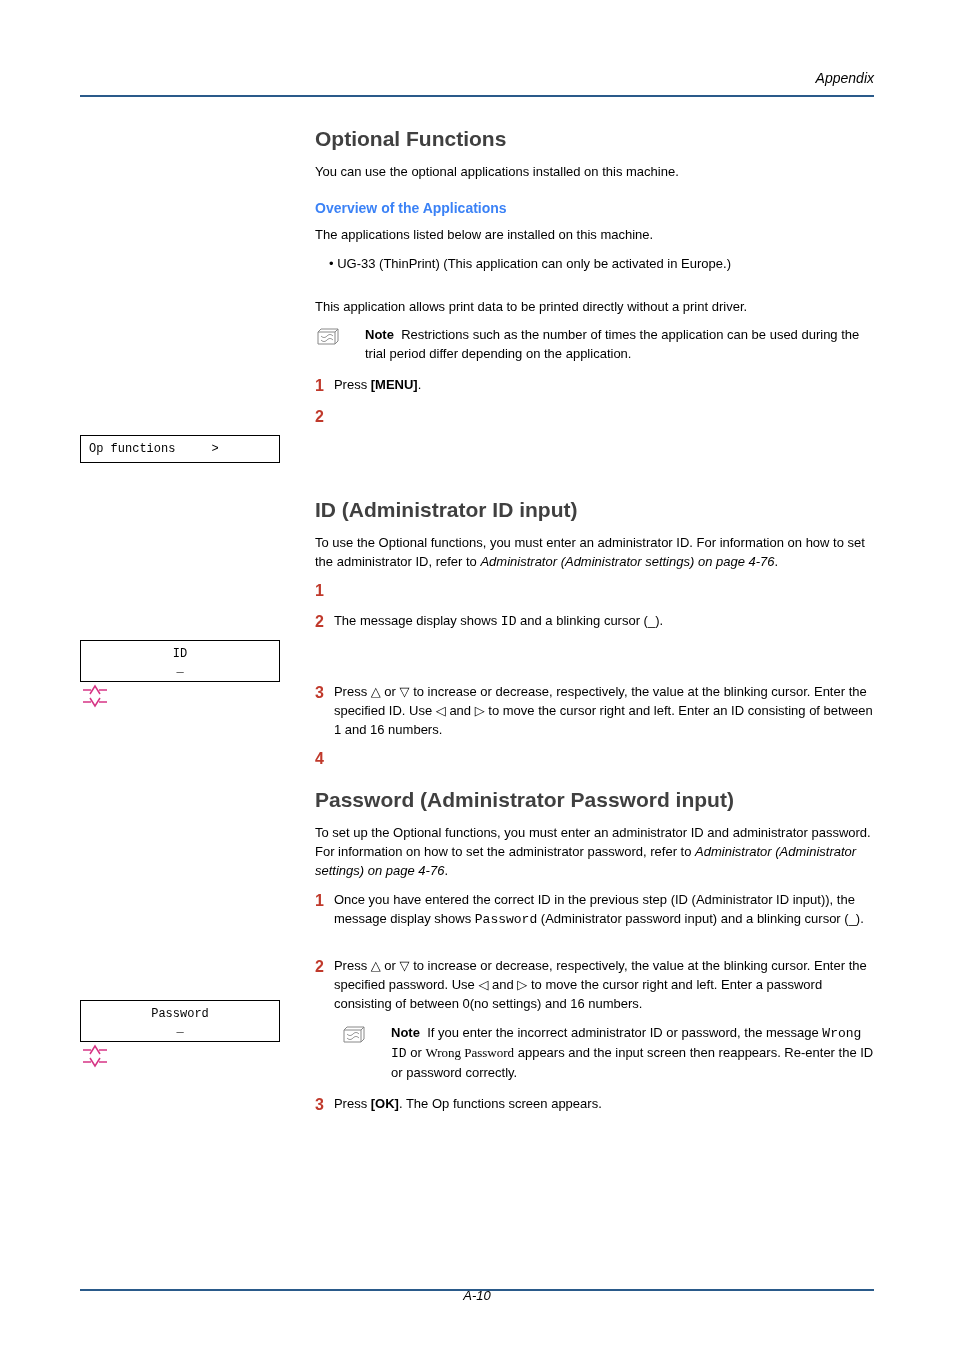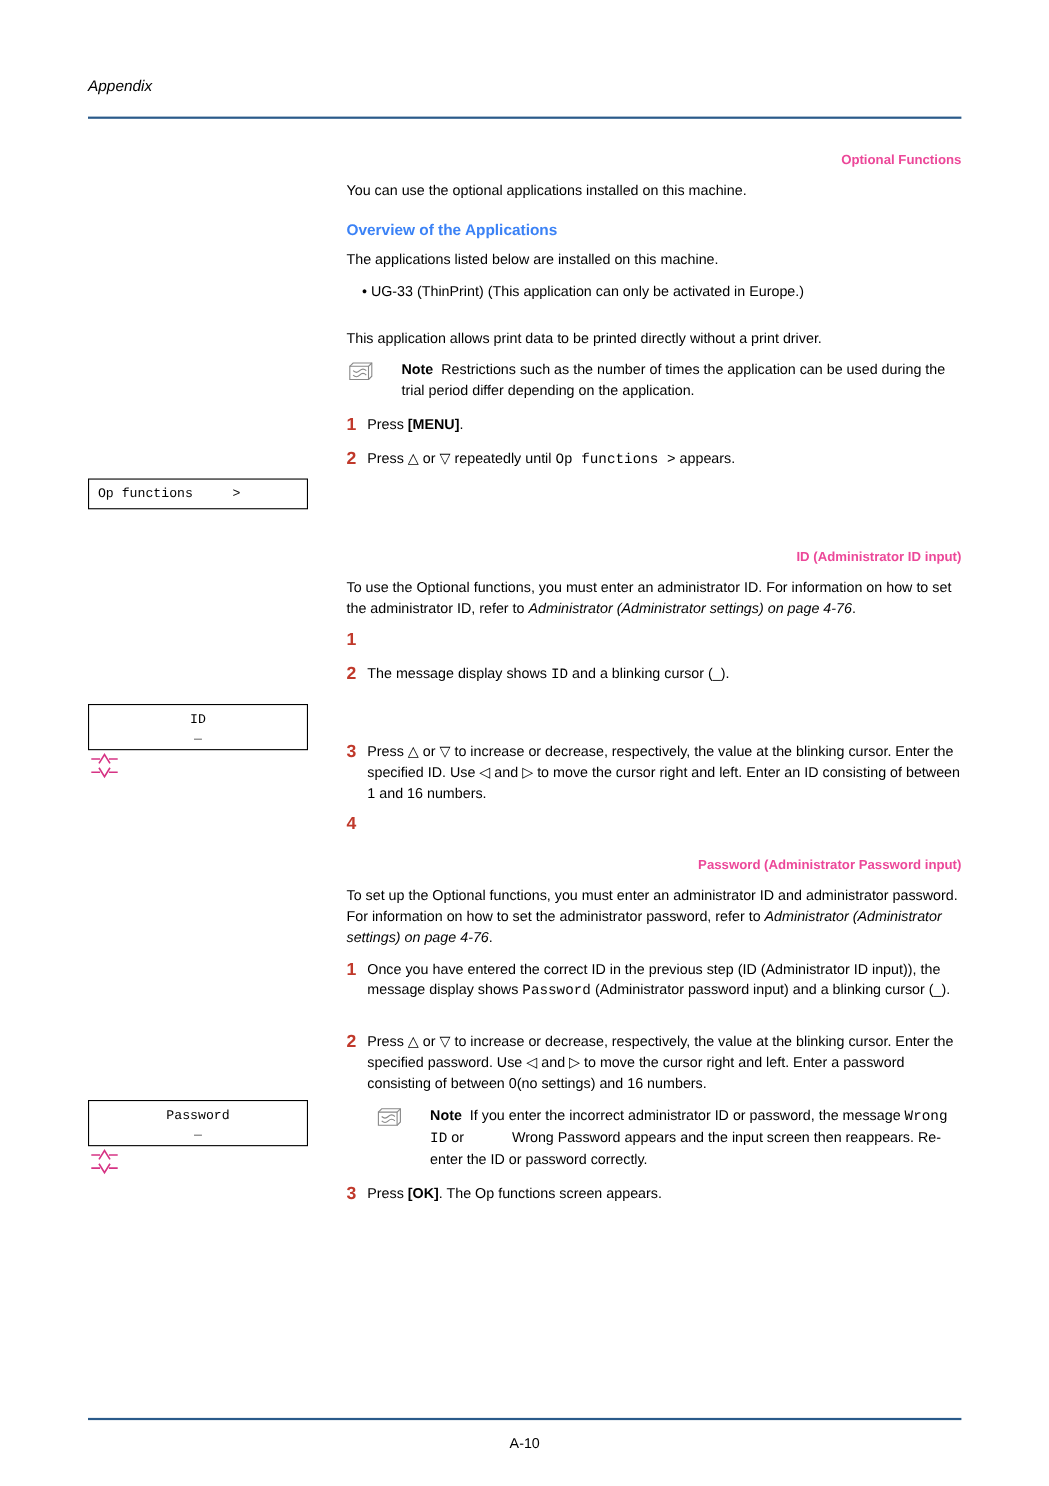--- a/index.html
+++ b/index.html
@@ -10,38 +10,38 @@
     height: 1351px;
     position: relative;
     color: #000;
   }
   .page {
     padding: 70px 80px 40px 80px;
     position: relative;
     height: 100%;
   }
   .top-header {
+    text-align: right;
     font-style: italic;
     font-size: 14px;
-    margin-bottom: 20px;
+    margin-bottom: 9px;
   }
   .top-rule {
     border: none;
     border-top: 2px solid #2a5a8a;
     margin-bottom: 30px;
   }
   .content {
     margin-left: 235px;
   }
   .h2 {
-    color: #ec4899;
+    color: #404040;
     font-weight: bold;
-    font-size: 12px;
+    font-size: 21px;
     margin-bottom: 12px;
-    text-align: right;
   }
   .h3 {
     color: #3b82f6;
     font-weight: bold;
     font-size: 14px;
     margin-top: 18px;
     margin-bottom: 10px;
   }
   .body-text {
     font-size: 13px;
@@ -118,24 +118,25 @@
   .bottom-rule {
     position: absolute;
     bottom: 60px;
     left: 80px;
     right: 80px;
     border: none;
     border-top: 2px solid #2a5a8a;
   }
   .page-num {
     position: absolute;
-    bottom: 32px;
+    bottom: 48px;
     width: 100%;
     left: 0;
     text-align: center;
+    font-style: italic;
     font-size: 13px;
   }
 </style>
 </head>
 <body>
 
 <div class="page">
   <div class="top-header">Appendix</div>
   <hr class="top-rule">
 
@@ -212,21 +213,20 @@
       <span><span class="bold">Note</span>&nbsp;&nbsp;<span>Restrictions such as the number of times the application can be used during the trial period differ depending on the application.</span></span>
     </div>
 
     <div class="step">
       <span class="step-num">1</span>
       <span class="step-text"><span>Press </span><span class="bold">[MENU]</span><span>.</span></span>
     </div>
 
     <div class="step">
       <span class="step-num">2</span>
-      <span class="step-text"><span>Press </span><span class="sym">△</span><span> or </span><span class="sym">▽</span><span> repeatedly until </span><span style="font-family:'Courier New',monospace;">Op functions &gt;</span><span> appears.</span></span>
     </div>
 
     <div style="height:60px;"></div>
 
     <div class="h2">ID (Administrator ID input)</div>
     <div class="body-text">
       <span>To use the Optional functions, you must enter an administrator ID. For information on how to set the administrator ID, refer to </span><span class="italic">Administrator (Administrator settings) on page 4-76</span><span>.</span>
     </div>
 
     <div class="step">
@@ -269,21 +269,21 @@
     <div class="note-block" style="margin-left:26px;">
       <span class="note-icon">
         <svg width="26" height="22" viewBox="0 0 26 22">
           <path d="M3 4 L20 4 L20 16 L3 16 Z" fill="none" stroke="#888" stroke-width="1"></path>
           <path d="M3 4 L6 1 L23 1 L23 13 L20 16" fill="none" stroke="#888" stroke-width="1"></path>
           <line x1="23" y1="1" x2="20" y2="4" stroke="#888" stroke-width="1"></line>
           <path d="M6 8 C8 10 10 10 12 8 C14 6 16 6 18 8" fill="none" stroke="#888" stroke-width="1"></path>
           <path d="M6 12 C8 14 10 14 12 12 C14 10 16 10 18 12" fill="none" stroke="#888" stroke-width="1"></path>
         </svg>
       </span>
-      <span><span class="bold">Note</span>&nbsp;&nbsp;<span>If you enter the incorrect administrator ID or password, the message </span><span style="font-family:'Courier New',monospace;">Wrong ID</span><span> or </span><span style="font-family:Liberation Sans, sans-serif;margin-left:40px;">Wrong Password</span><span> appears and the input screen then reappears. Re-enter the ID or password correctly.</span></span>
+      <span><span class="bold">Note</span>&nbsp;&nbsp;<span>If you enter the incorrect administrator ID or password, the message </span><span style="font-family:'Courier New',monospace;">Wrong ID</span><span> or </span><span style="font-family:Liberation Serif, serif;">Wrong Password</span><span> appears and the input screen then reappears. Re-enter the ID or password correctly.</span></span>
     </div>
 
     <div class="step">
       <span class="step-num">3</span>
       <span class="step-text"><span>Press </span><span class="bold">[OK]</span><span>. The Op functions screen appears.</span></span>
     </div>
 
   </div>
 
   <hr class="bottom-rule">

